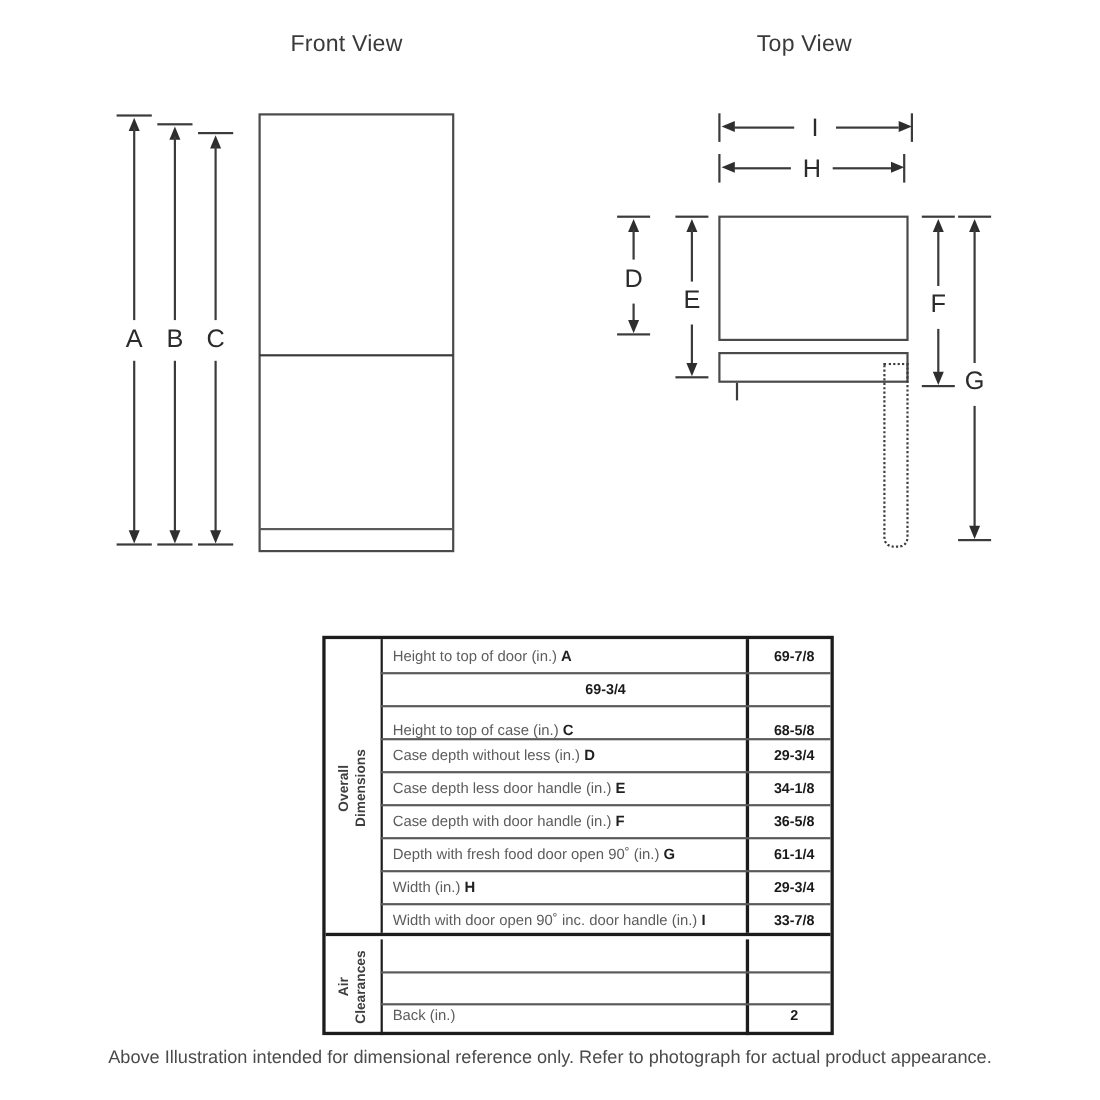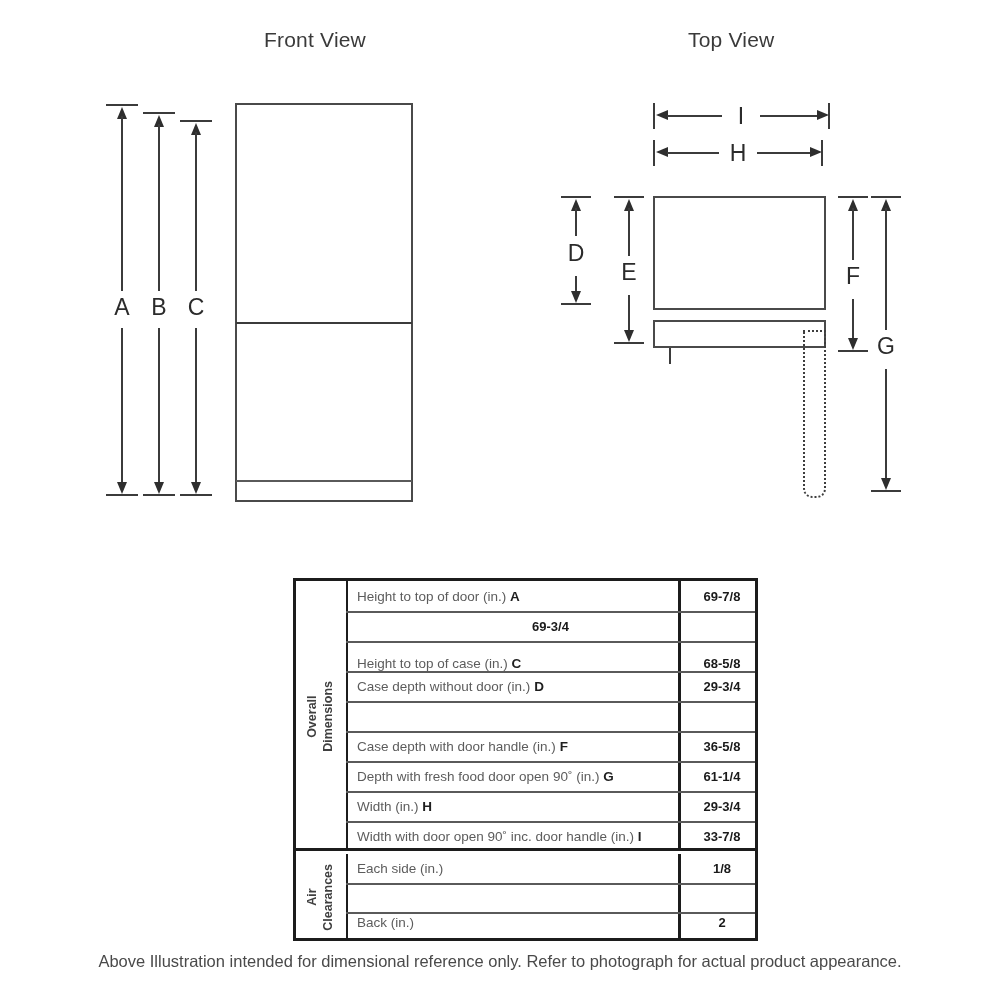--- a/index.html
+++ b/index.html
@@ -259,27 +259,34 @@
         <div class="tdesc">
           <span>Height to top of case (in.)</span>
           <b>C</b>
         </div>
         <div class="tval">68-5/8</div>
       </div>
       <div class="rowline" style="top:90px;"></div>
 
       <div class="trow" style="top:90px;height:30px;">
         <div class="tdesc">
-          <span>Case depth without door (in.)</span>
+          <span>Case depth without less (in.)</span>
           <b>D</b>
         </div>
         <div class="tval">29-3/4</div>
       </div>
       <div class="rowline" style="top:120px;"></div>
 
+      <div class="trow" style="top:120px;height:30px;">
+        <div class="tdesc">
+          <span>Case depth less door handle (in.)</span>
+          <b>E</b>
+        </div>
+        <div class="tval">34-1/8</div>
+      </div>
       <div class="rowline" style="top:150px;"></div>
 
       <div class="trow" style="top:150px;height:30px;">
         <div class="tdesc">
           <span>Case depth with door handle (in.)</span>
           <b>F</b>
         </div>
         <div class="tval">36-5/8</div>
       </div>
       <div class="rowline" style="top:180px;"></div>
@@ -312,24 +319,20 @@
     </div>
 
     <div class="grp" style="top:273px;height:87px;">
       <div class="vsep-a"></div>
       <div class="vsep-b"></div>
       <div class="grp-label" style="top:0;height:87px;">
         <span><span>Air</span><br>
               <span>Clearances</span></span>
       </div>
 
-      <div class="trow" style="top:0;height:29px;">
-        <div class="tdesc">Each side (in.)</div>
-        <div class="tval">1/8</div>
-      </div>
       <div class="rowline" style="top:29px;"></div>
 
       <div class="rowline" style="top:58px;"></div>
 
       <div class="trow" style="top:58px;height:20px;">
         <div class="tdesc">Back (in.)</div>
         <div class="tval">2</div>
       </div>
     </div>
   </div>

